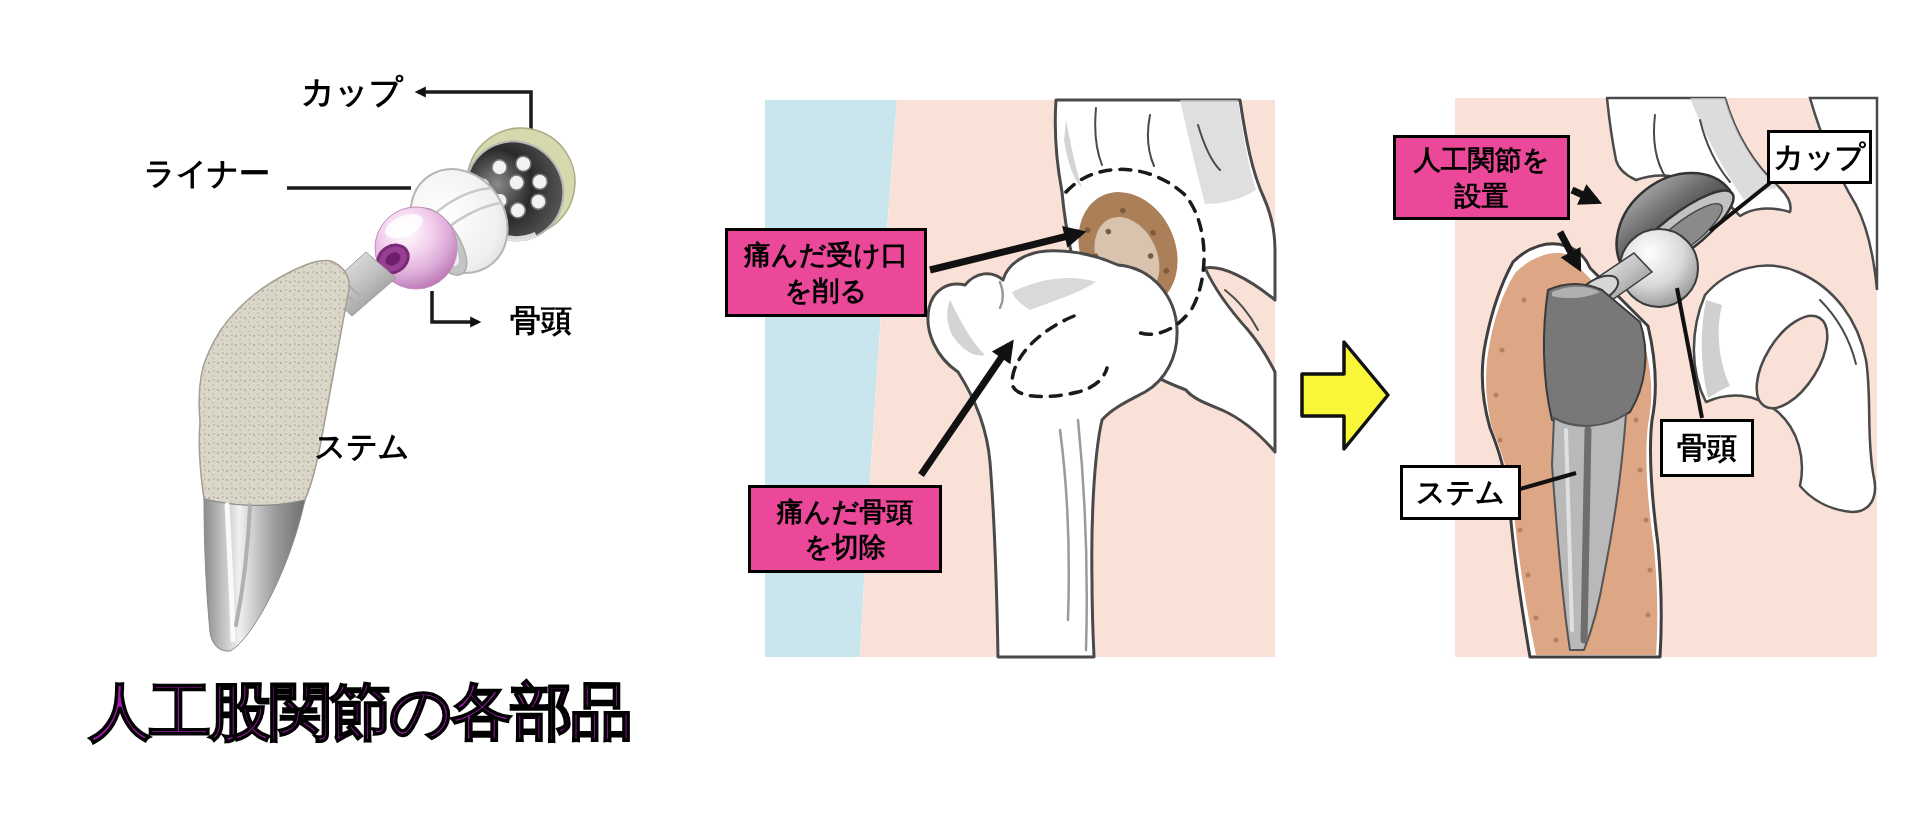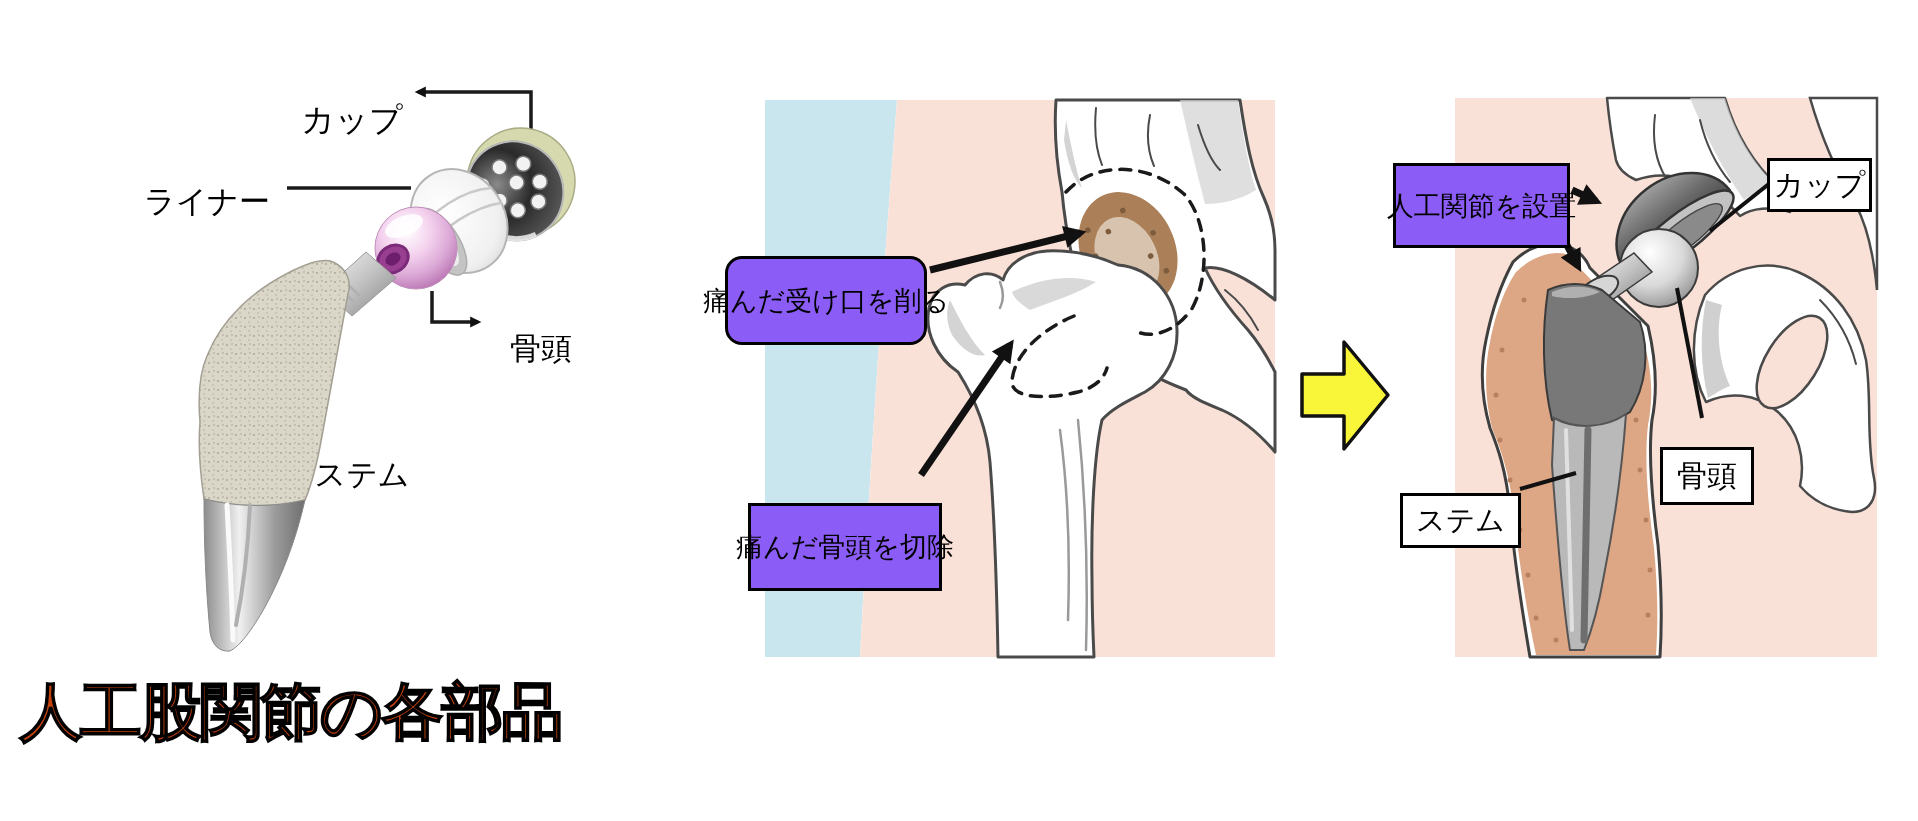--- a/index.html
+++ b/index.html
@@ -2,27 +2,27 @@
 <html><head>
 <meta charset="utf-8">
 <style>
   html,body{margin:0;padding:0;}
   body{
     width:1918px;height:821px;position:relative;background:#ffffff;
     font-family:"DejaVu Sans","Liberation Sans",sans-serif;overflow:hidden;
   }
   #stage{position:absolute;inset:0;}
   svg#figure-svg{position:absolute;left:0;top:0;z-index:1;}
-  .lbl{position:absolute;z-index:2;color:#000;font-weight:400;
+  .lbl{position:absolute;z-index:2;color:#000;font-weight:700;
        display:flex;align-items:center;justify-content:center;text-align:center;
-       box-sizing:border-box;white-space:nowrap;margin-top:28px;}
+       box-sizing:border-box;white-space:nowrap;}
   .plain{background:transparent;}
-  .orange-box{background:#8b5cf6;border:3px solid #000;flex-direction:row;line-height:1.3;}
+  .orange-box{background:#ec4899;border:3px solid #000;flex-direction:column;line-height:1.3;}
   .white-box{background:#ffffff;border:3px solid #000;}
-  .title{position:absolute;z-index:2;color:#c2410c;font-weight:800;text-align:left;
+  .title{position:absolute;z-index:2;color:#a21caf;font-weight:800;text-align:center;
          letter-spacing:-2px;white-space:nowrap;
          -webkit-text-stroke:1.5px #000;}
 </style>
 </head>
 <body>
 
 <div id="stage">
 
 <svg id="figure-svg" width="1918" height="821" viewBox="0 0 1918 821">
   <defs>
@@ -241,25 +241,25 @@
       <path d="M250,505 C248,550 243,590 236,625" stroke="#b0b0b0" stroke-width="4" fill="none" stroke-linecap="round"></path>
     </g>
   </g>
 </svg>
 
   <div class="lbl plain" style="left:306px;top:74px;width:92px;height:36px;font-size:33px;">カップ</div>
   <div class="lbl plain" style="left:141px;top:157px;width:132px;height:33px;font-size:31px;">ライナー</div>
   <div class="lbl plain" style="left:505px;top:304px;width:72px;height:34px;font-size:31px;">骨頭</div>
   <div class="lbl plain" style="left:323px;top:430px;width:78px;height:33px;font-size:31px;">ステム</div>
 
-  <div class="lbl orange-box" style="left:725px;top:228px;width:202px;height:89px;font-size:27px;border-radius:17px;">
+  <div class="lbl orange-box" style="left:725px;top:228px;width:202px;height:89px;font-size:27px;">
     <span>痛んだ受け口</span>
     <span>を削る</span>
   </div>
-  <div class="lbl orange-box" style="left:748px;top:475px;width:194px;height:88px;font-size:27px;">
+  <div class="lbl orange-box" style="left:748px;top:485px;width:194px;height:88px;font-size:27px;">
     <span>痛んだ骨頭</span>
     <span>を切除</span>
   </div>
 
   <div class="lbl orange-box" style="left:1393px;top:135px;width:177px;height:85px;font-size:27px;">
     <span>人工関節を</span>
     <span>設置</span>
   </div>
 
   <div class="lbl white-box" style="left:1767px;top:130px;width:105px;height:54px;font-size:30px;">カップ</div>

